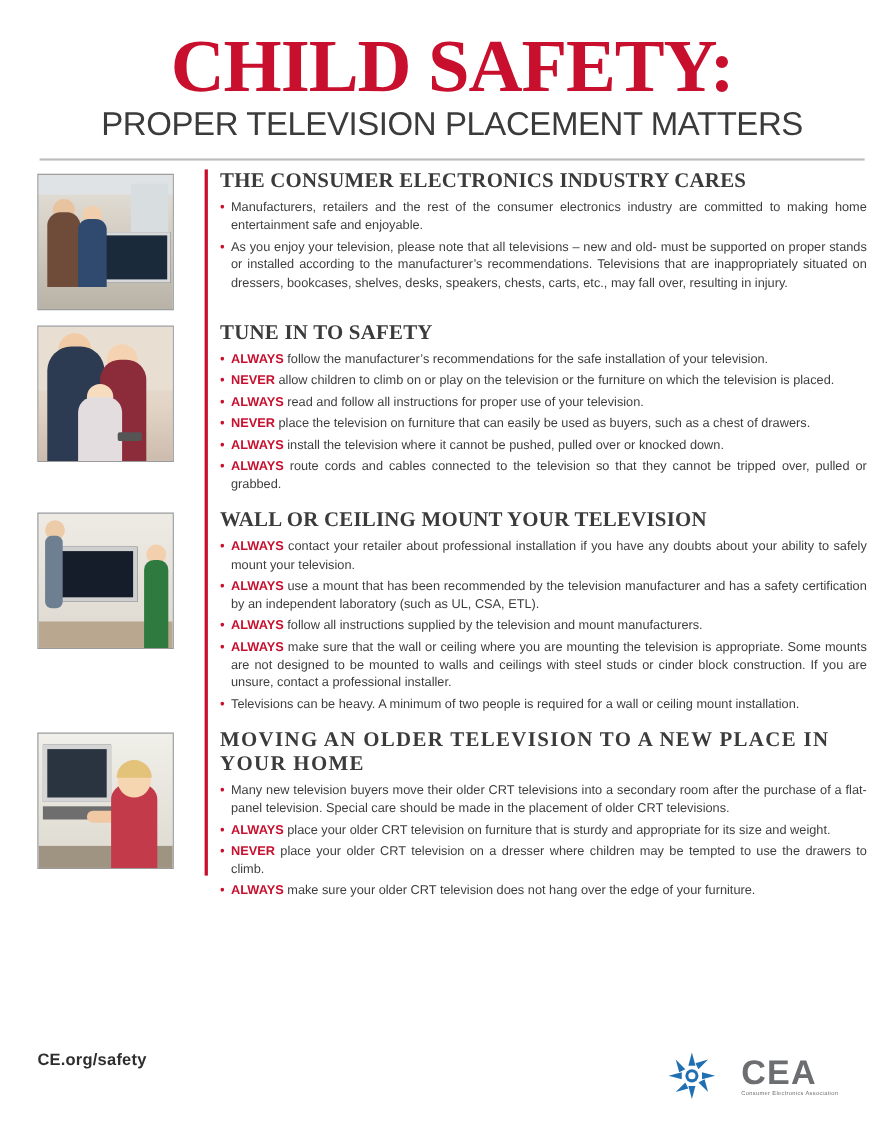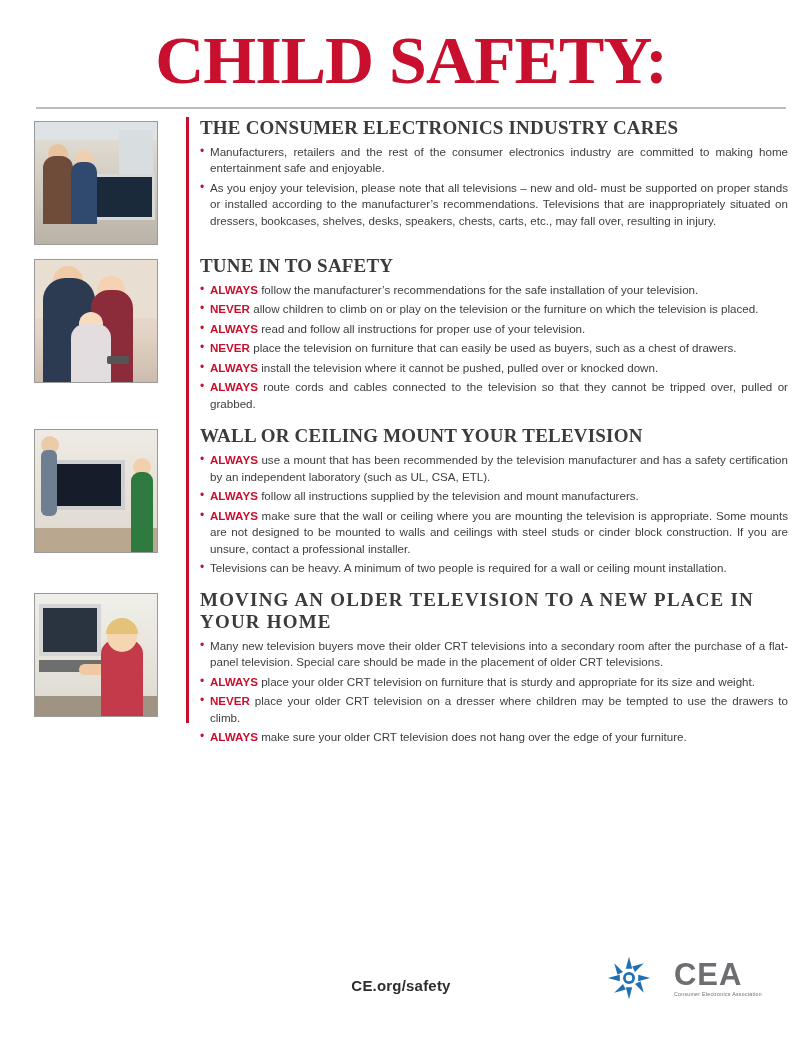--- a/index.html
+++ b/index.html
@@ -124,22 +124,21 @@
   .footer {
     position: absolute;
     left: 34px;
     right: 34px;
     bottom: 18px;
     height: 64px;
   }
   .footer-url {
     position: absolute;
     left: 0; right: 0;
-    top: 22px;
-    text-align: center;
+    top: 0;
     font-size: 15px;
     font-weight: bold;
     color: #2d2d2d;
     letter-spacing: 0.2px;
   }
   .logo {
     position: absolute;
     right: 6px;
     top: 0;
     display: flex;
@@ -204,20 +203,21 @@
   .p4-hair { left: 71px; top: 24px; width: 32px; height: 16px; border-radius: 16px 16px 0 0; background: #e3c27a; }
   .p4-arm { left: 44px; top: 70px; width: 34px; height: 11px; background: #f0c8a4; border-radius: 6px; }
   .p4-floor { left: 0; right: 0; bottom: 0; height: 20px; background: #9f9382; }
 </style>
 </head>
 <body>
 
 <div class="page">
 
   <h1 class="title-main">CHILD SAFETY:</h1>
+  <div class="title-sub">PROPER TELEVISION PLACEMENT MATTERS</div>
   <hr class="header-rule">
 
   <div class="content">
     <div class="vline"></div>
 
     <div class="section">
       <div class="thumb-col">
         <div class="thumb">
           <div class="ph p1-bg"></div>
           <div class="ph p1-top"></div>
@@ -273,20 +273,21 @@
           <div class="ph p3-tv"></div>
           <div class="ph p3-a1h"></div>
           <div class="ph p3-a1"></div>
           <div class="ph p3-kidh"></div>
           <div class="ph p3-kid"></div>
         </div>
       </div>
       <div class="text-col">
         <h2 class="sec-title">WALL OR CEILING MOUNT YOUR TELEVISION</h2>
         <ul class="bullets">
+          <li><span class="kw">ALWAYS</span> <span>contact your retailer about professional installation if you have any doubts about your ability to safely mount your television.</span></li>
           <li><span class="kw">ALWAYS</span> <span>use a mount that has been recommended by the television manufacturer and has a safety certification by an independent laboratory (such as UL, CSA, ETL).</span></li>
           <li><span class="kw">ALWAYS</span> <span>follow all instructions supplied by the television and mount manufacturers.</span></li>
           <li><span class="kw">ALWAYS</span> <span>make sure that the wall or ceiling where you are mounting the television is appropriate. Some mounts are not designed to be mounted to walls and ceilings with steel studs or cinder block construction. If you are unsure, contact a professional installer.</span></li>
           <li><span>Televisions  can  be  heavy.   A  minimum  of  two  people  is  required  for  a  wall  or  ceiling  mount installation.</span></li>
         </ul>
       </div>
     </div>
 
     <div class="section">
       <div class="thumb-col">

